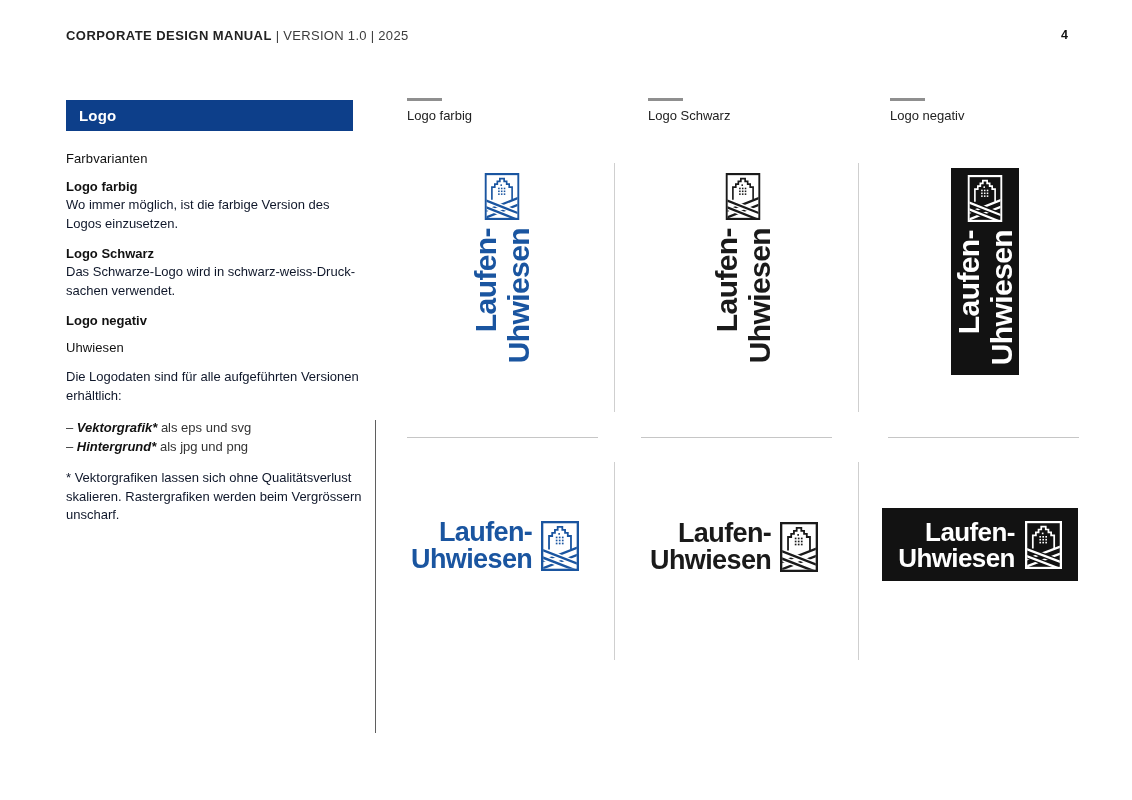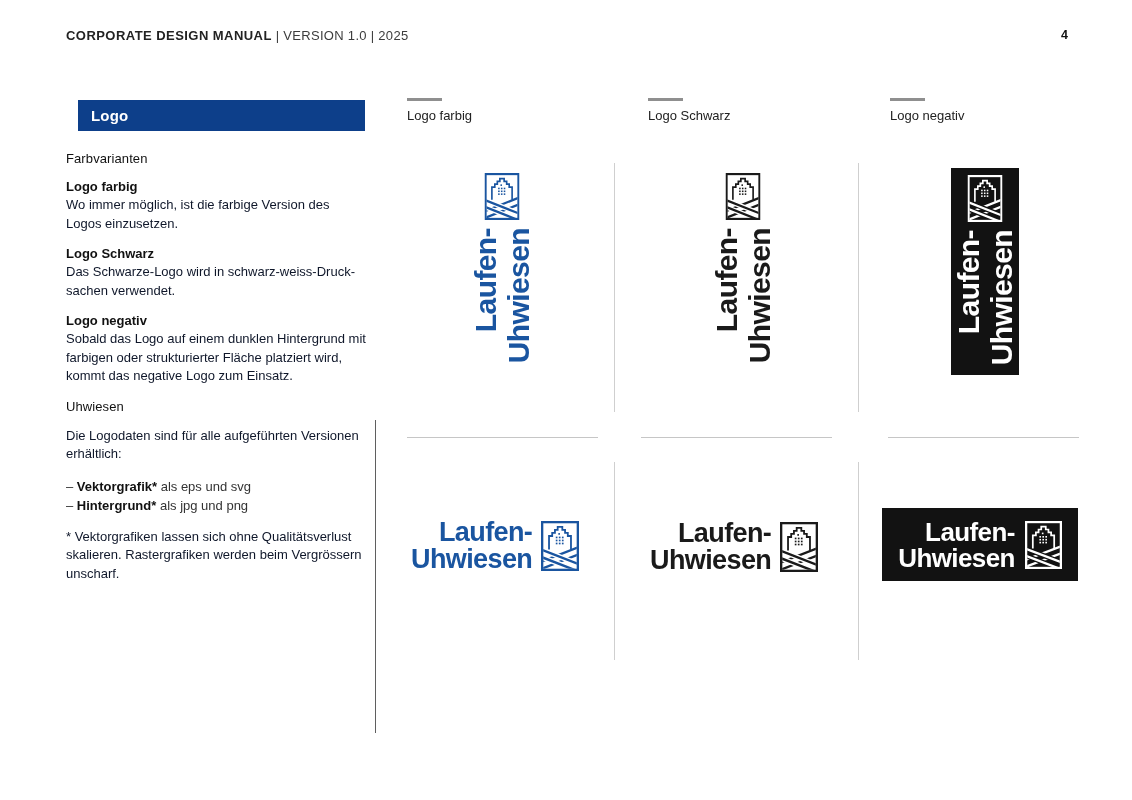--- a/index.html
+++ b/index.html
@@ -19,27 +19,27 @@
   
   .doc-header{position:absolute;left:66px;right:64px;top:28px;display:flex;justify-content:space-between;align-items:flex-start;}
   .doc-title{font-size:13px;color:#222;}
   .doc-title .b{font-weight:700;letter-spacing:.45px;}
   .doc-title .r{font-weight:400;color:#3c3c3c;letter-spacing:.3px;}
   .page-number{font-size:12.5px;font-weight:700;color:#111;}
 
   
   .sidebar{position:absolute;left:66px;top:100px;width:300px;}
   .title-bar{width:287px;height:31px;background:var(--title-bar-blue,#0d3f8a);color:#fff;
-    font-size:15px;font-weight:700;letter-spacing:.2px;line-height:31px;padding-left:13px;margin-left:12px;}
+    font-size:15px;font-weight:700;letter-spacing:.2px;line-height:31px;padding-left:13px;}
   .sidebar h2{font-size:13px;font-weight:500;color:#111;margin:20px 0 13px;letter-spacing:.1px;}
   .sidebar h2.h2b{margin-top:12px;}
   .item .label{font-size:13px;font-weight:700;color:#111;margin-bottom:2px;}
   .item p, .sidebar p{font-size:13px;line-height:18.5px;color:#0f172a;margin:0 0 13px;}
   .fmt{font-size:13px;line-height:19px;color:#333;}
-  .fmt .b{font-weight:700;color:#111;}
+  .fmt .b{font-weight:700;color:#111;font-style:italic;}
   .footnote{margin-top:13px !important;}
 
   
   .colhead{position:absolute;top:98px;width:190px;}
   .colhead .rule{width:35px;height:3px;background:#8f8f8f;}
   .colhead .lbl{margin-top:7px;font-size:13px;color:#222;}
 
   
   .vdiv{position:absolute;width:1px;background:#cfcfcf;}
   .vdiv.dark{background:#5f5f5f;}
@@ -91,21 +91,20 @@
     <div class="item">
       <div class="label">Logo farbig</div>
       <p>Wo immer möglich, ist die farbige Version des Logos einzusetzen.</p>
     </div>
     <div class="item">
       <div class="label">Logo Schwarz</div>
       <p>Das Schwarze-Logo wird in schwarz-weiss-Druck-sachen verwendet.</p>
     </div>
     <div class="item">
       <div class="label">Logo negativ</div>
-      <p>Sobald das Logo auf einem dunklen Hintergrund mit farbigen oder strukturierter Fläche platziert wird, kommt das negative Logo zum Einsatz.</p>
     </div>
 
     <h2 class="h2b">Uhwiesen</h2>
     <p>Die Logodaten sind für alle aufgeführten Versionen erhältlich:</p>
 
     <div class="fmt">
       <span>– </span><span class="b">Vektorgrafik*</span><span> als eps und svg</span>
     </div>
     <div class="fmt">
       <span>– </span><span class="b">Hintergrund*</span><span> als jpg und png</span>

